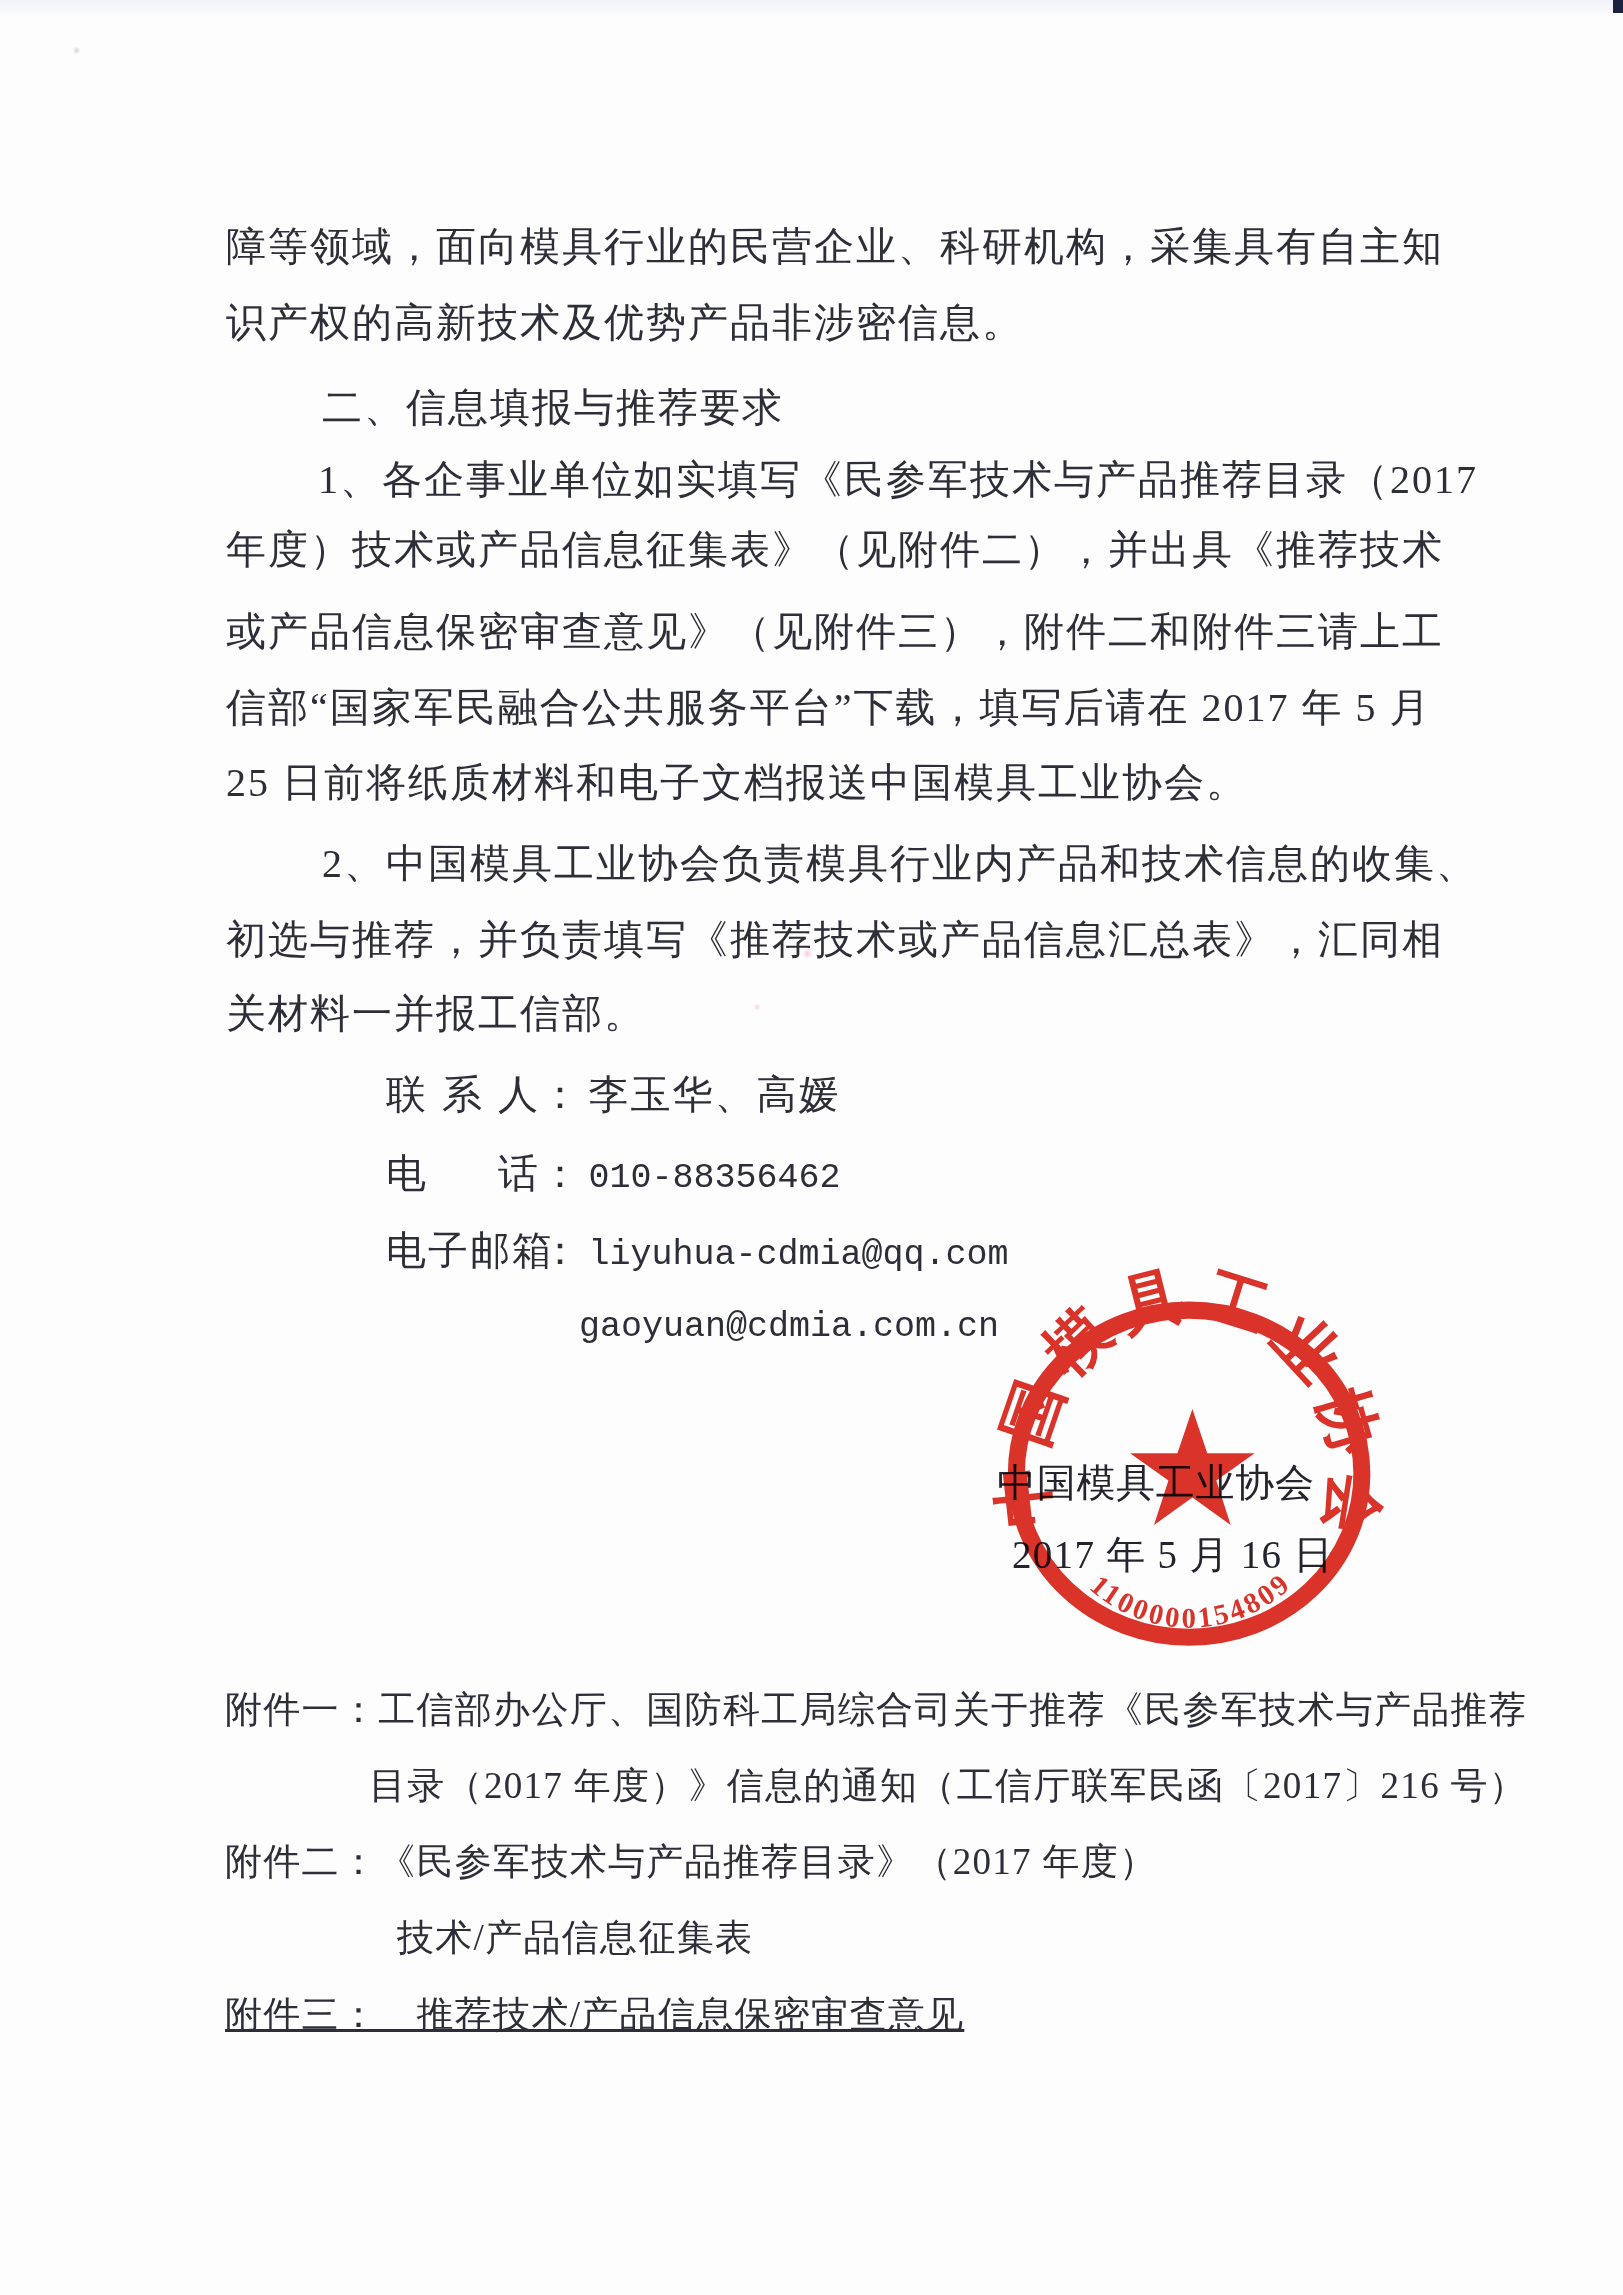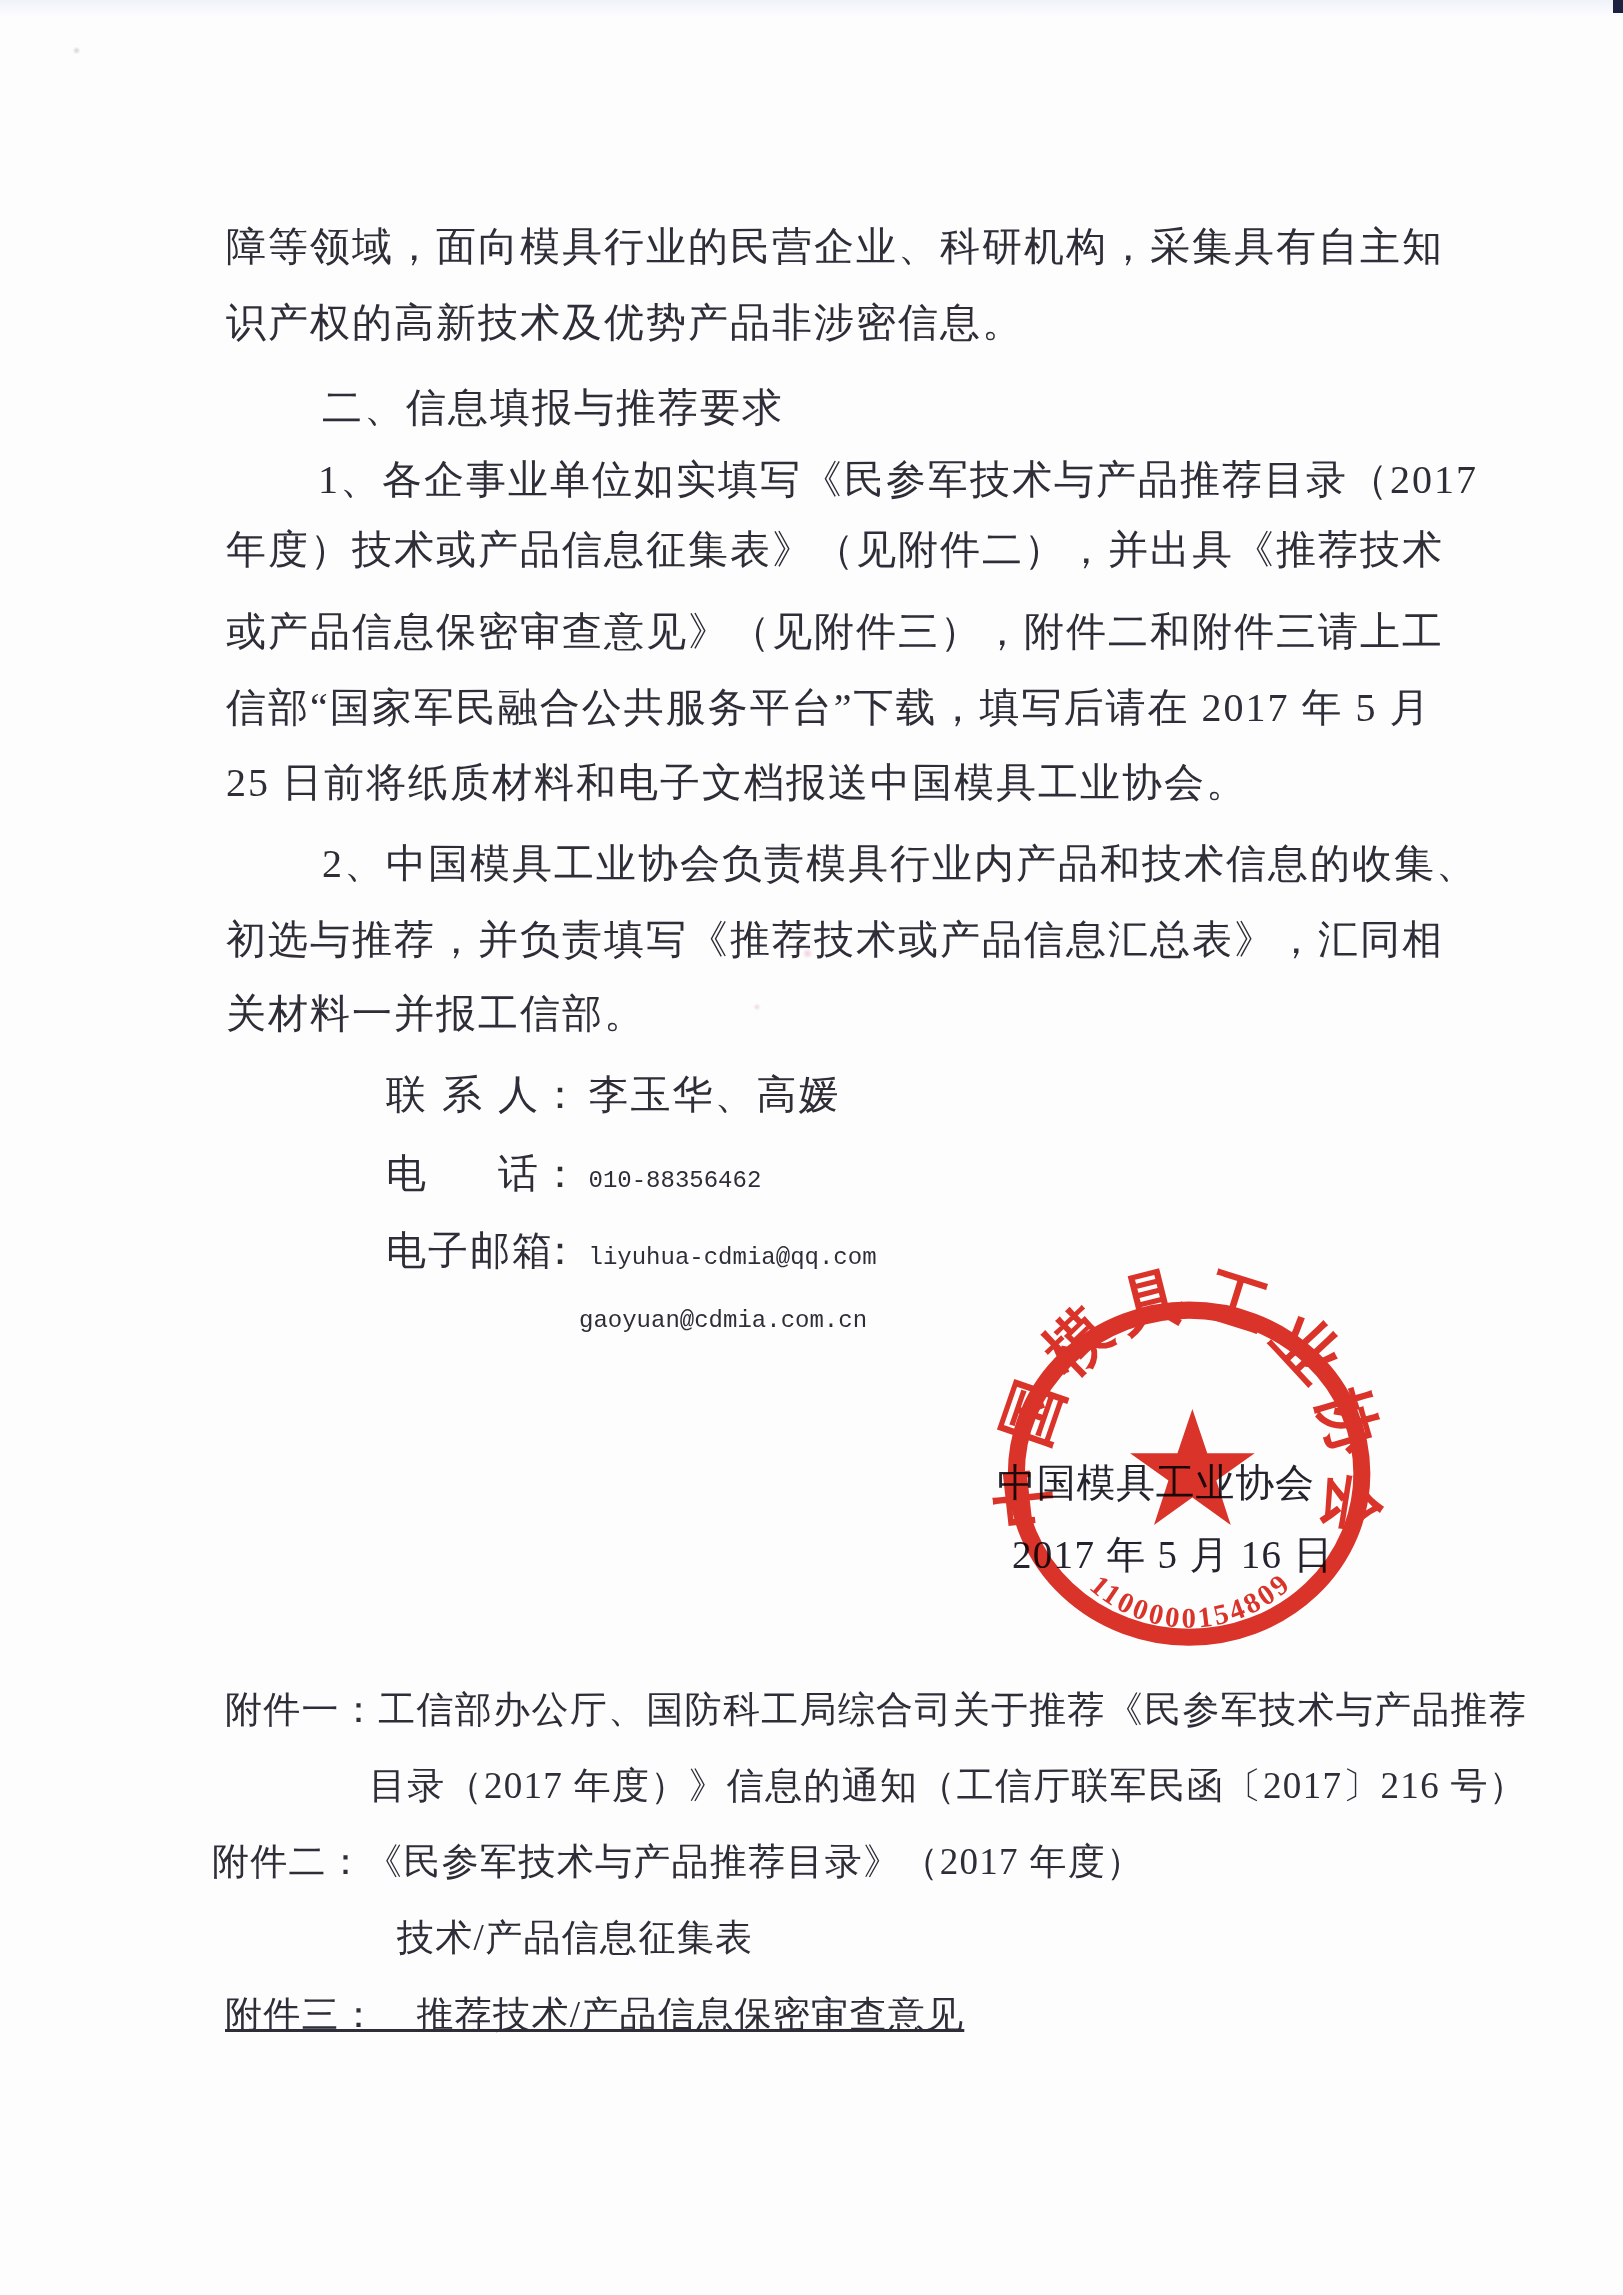--- a/index.html
+++ b/index.html
@@ -27,21 +27,21 @@
   .speck.gray{background:radial-gradient(circle,#b9bac2 0%,rgba(185,186,194,0) 70%);}
 
   .line{
     position:absolute;white-space:nowrap;
     font-size:40px;letter-spacing:2px;line-height:1.12;
     color:#2e2e38;
   }
   .att{font-size:37px;letter-spacing:1.3px;}
   .mono{
     font-family:"Liberation Mono","DejaVu Sans Mono",monospace;
-    font-size:24px;letter-spacing:0px;
+    font-size:35px;letter-spacing:0px;
   }
   .clabel{
     display:inline-block;width:154px;
     text-align:justify;text-align-last:justify;
     vertical-align:top;
   }
   .cvalue{margin-left:6.5px;}
 
   .sig-line,.date-line{
     position:absolute;white-space:nowrap;
@@ -111,18 +111,18 @@
     <text class="stamp-arc-text" fill="#d9281e">
       <textPath href="#arcTop" startOffset="6" textLength="890">中国模具工业协会</textPath>
     </text>
     <text class="stamp-serial" fill="#d9281e">
       <textPath href="#arcBottom" startOffset="4" textLength="340">1100000154809</textPath>
     </text>
   </svg>
 
   <div class="line att" style="left:225px;top:1689px;">附件一：工信部办公厅、国防科工局综合司关于推荐《民参军技术与产品推荐</div>
   <div class="line att" style="left:369px;top:1765px;">目录（2017 年度）》信息的通知（工信厅联军民函〔2017〕216 号）</div>
-  <div class="line att" style="left:212px;top:1841px;font-family:Liberation Serif, serif;">附件二：《民参军技术与产品推荐目录》（2017 年度）</div>
+  <div class="line att" style="left:225px;top:1841px;font-family:Liberation Serif, serif;">附件二：《民参军技术与产品推荐目录》（2017 年度）</div>
   <div class="line att" style="left:397px;top:1917px;">技术/产品信息征集表</div>
   <div class="line att" style="left:225px;top:1994px;text-decoration:underline;">附件三：　推荐技术/产品信息保密审查意见</div>
 
 </div>
 
 
 </body></html>

